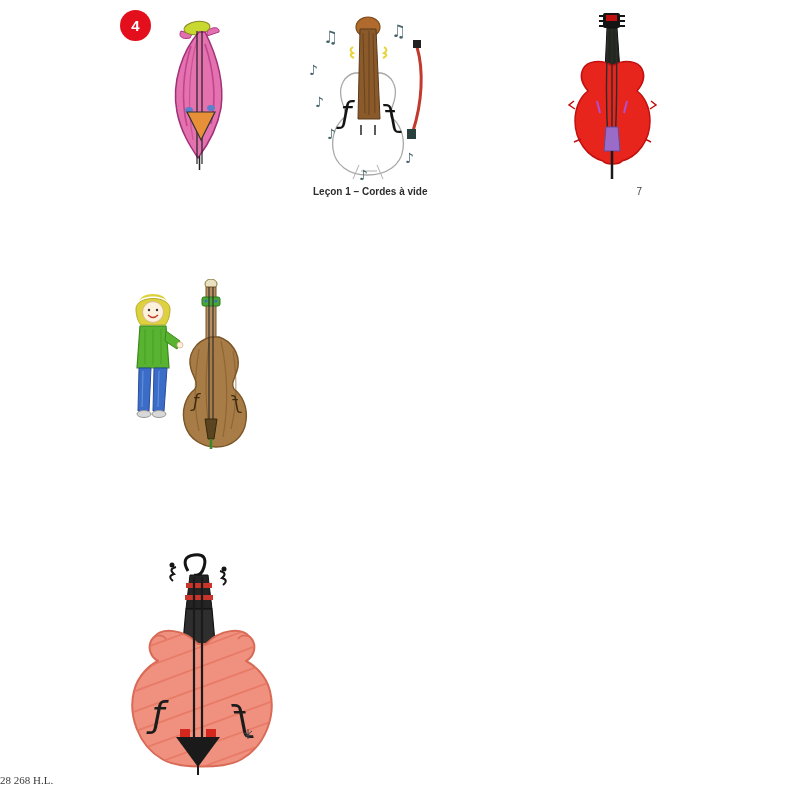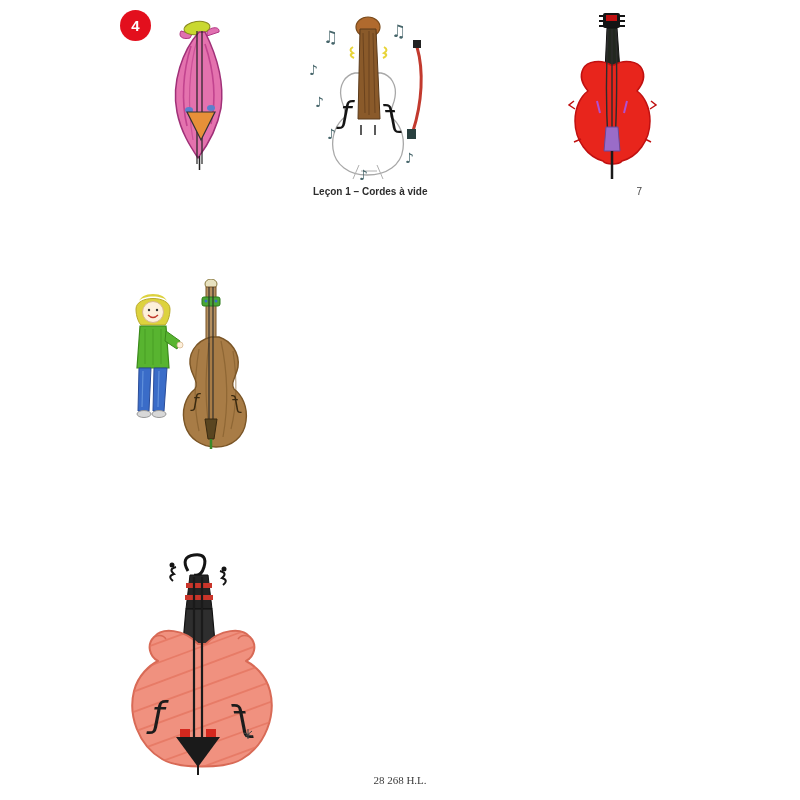--- a/index.html
+++ b/index.html
@@ -15,21 +15,21 @@
   
   .toc{position:absolute;left:313px;top:186px;width:329px;font-size:10px;line-height:11.4px;}
   .toc-block{margin-top:5px;}
   .toc-block:first-child{margin-top:0;}
   .toc-row{display:flex;align-items:baseline;}
   .toc-row.heading{font-weight:bold;color:#2d2d2d;}
   .toc-row .label{white-space:nowrap;}
   .toc-row .leader{flex:1;overflow:hidden;white-space:nowrap;margin:0 3px;font-weight:normal;}
   .toc-row .page{min-width:17px;text-align:right;font-weight:normal;color:#3f3f3f;}
   
-  .footer{position:absolute;left:0;top:774px;width:100%;text-align:center;
+  .footer{position:absolute;left:0;top:774px;width:100%;text-align:left;
           font-family:"Liberation Serif",serif;font-size:11px;color:#3a3a3a;}
   
   .art{position:absolute;}
   .art-pink{left:162px;top:16px;width:72px;height:156px;}
   .art-bw{left:303px;top:13px;width:132px;height:168px;}
   .art-redcello{left:561px;top:9px;width:100px;height:175px;}
   .art-person{left:121px;top:279px;width:143px;height:171px;}
   .art-salmon{left:114px;top:549px;width:170px;height:226px;}
 </style>
 </head>

